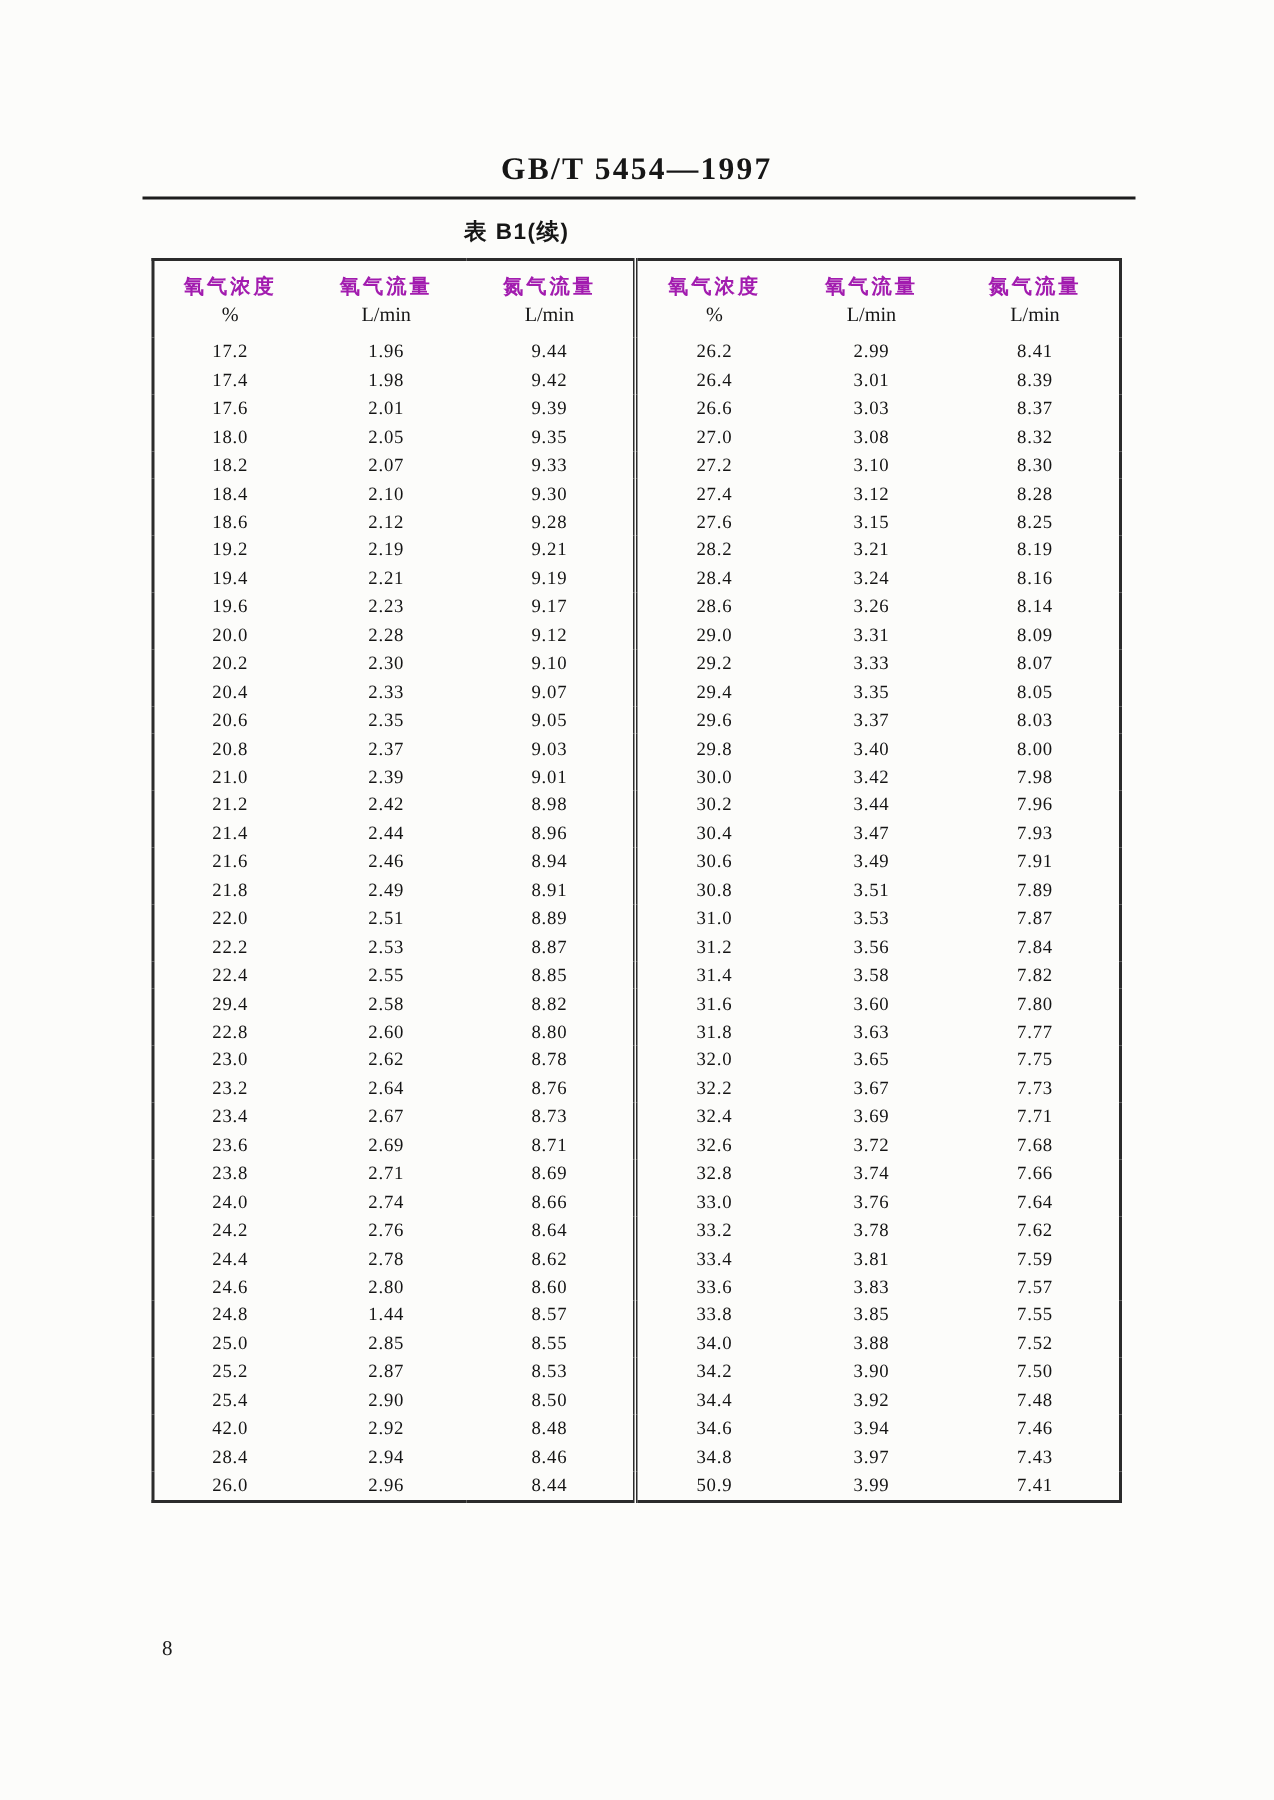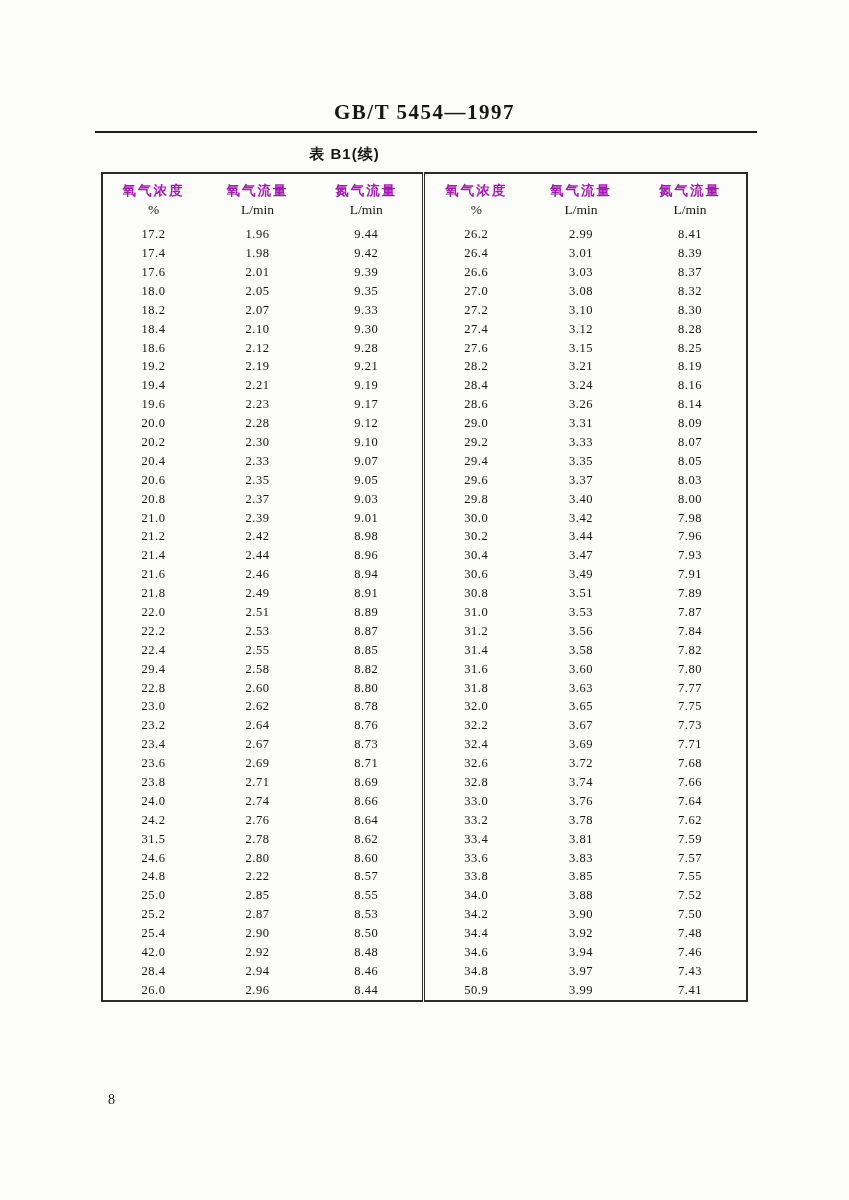--- a/index.html
+++ b/index.html
@@ -411,38 +411,38 @@
         </tr>
         <tr>
           <td class="cell">24.2</td>
           <td class="cell">2.76</td>
           <td class="cell">8.64</td>
           <td class="cell dbl">33.2</td>
           <td class="cell">3.78</td>
           <td class="cell">7.62</td>
         </tr>
         <tr>
-          <td class="cell">31.5</td>
+          <td class="cell">24.4</td>
           <td class="cell">2.78</td>
           <td class="cell">8.62</td>
           <td class="cell dbl">33.4</td>
           <td class="cell">3.81</td>
           <td class="cell">7.59</td>
         </tr>
         <tr>
           <td class="cell">24.6</td>
           <td class="cell">2.80</td>
           <td class="cell">8.60</td>
           <td class="cell dbl">33.6</td>
           <td class="cell">3.83</td>
           <td class="cell">7.57</td>
         </tr>
         <tr>
           <td class="cell">24.8</td>
-          <td class="cell">2.22</td>
+          <td class="cell">1.44</td>
           <td class="cell">8.57</td>
           <td class="cell dbl">33.8</td>
           <td class="cell">3.85</td>
           <td class="cell">7.55</td>
         </tr>
         <tr>
           <td class="cell">25.0</td>
           <td class="cell">2.85</td>
           <td class="cell">8.55</td>
           <td class="cell dbl">34.0</td>

